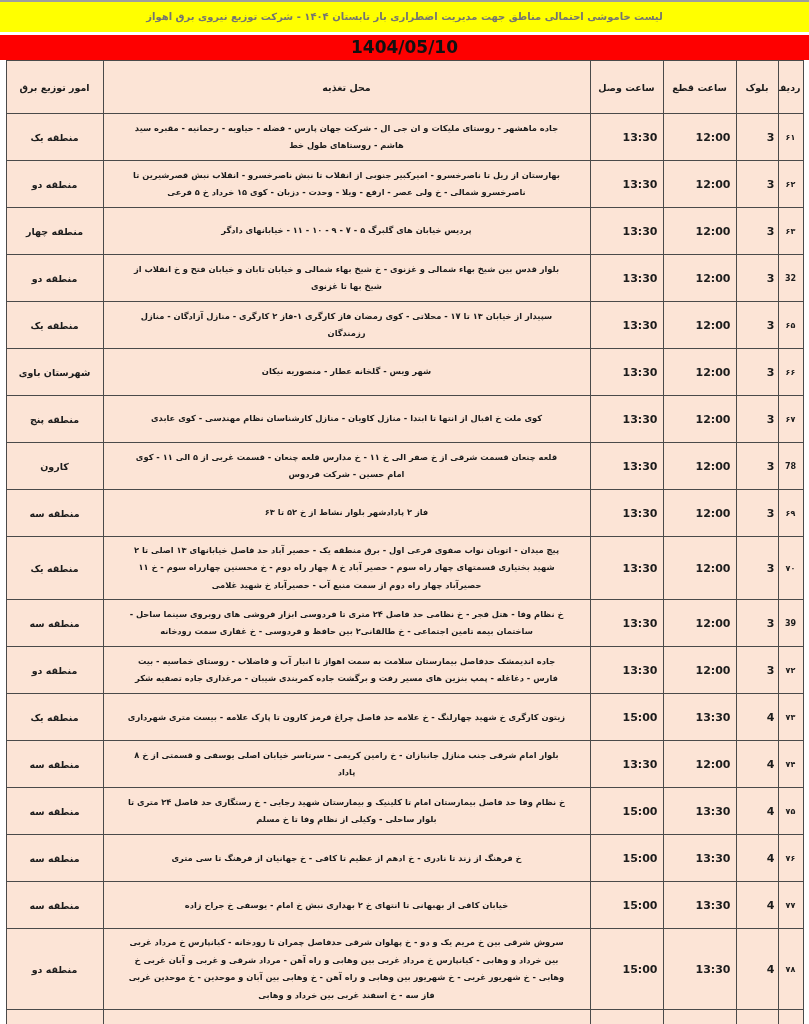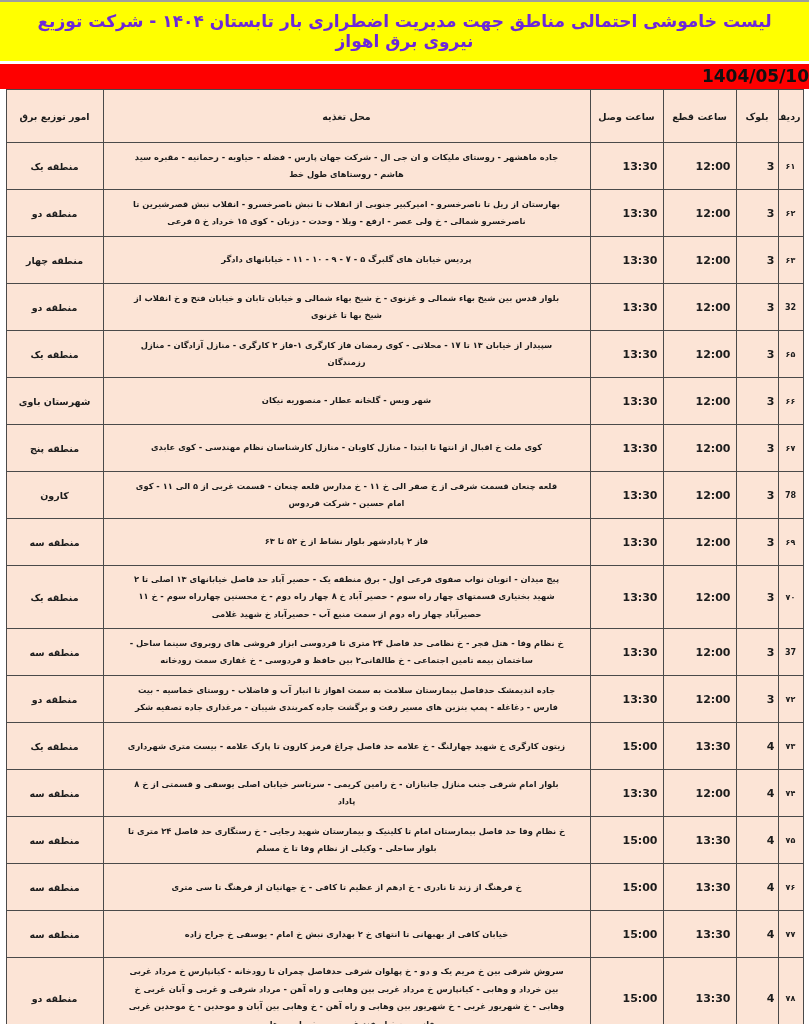--- a/index.html
+++ b/index.html
@@ -12,29 +12,29 @@
     width: 809px;
     height: 1024px;
     overflow: hidden;
     box-sizing: border-box;
     border-top: 2px solid #9e9e9e;
   }
   .title-bar {
     background: #ffff00;
     text-align: center;
     font-weight: bold;
-    font-size: 17px;
-    color: #6d28d9;
+    font-size: 10px;
+    color: #737373;
     padding: 9px 10px 10px;
     box-sizing: border-box;
   }
   .date-bar {
     background: #fe0000;
     margin-top: 3px;
-    text-align: right;
+    text-align: center;
     font-weight: bold;
     font-size: 17px;
     color: #111111;
     padding: 2px 0 3px;
     direction: ltr;
   }
   table.outage {
     width: 797px;
     margin: 0 auto;
     border-collapse: collapse;
@@ -203,21 +203,21 @@
   <tr>
     <td class="cell-radif">۷۰</td>
     <td class="cell-block">3</td>
     <td class="cell-time">12:00</td>
     <td class="cell-time">13:30</td>
     <td class="cell-location">پیچ میدان - اتوبان نواب صفوی فرعی اول - برق منطقه یک - حصیر آباد حد فاصل خیابانهای ۱۳ اصلی تا ۲ شهید بختیاری قسمتهای چهار راه سوم - حصیر آباد خ ۸ چهار راه دوم - خ محسنین چهارراه سوم - خ ۱۱ حصیرآباد چهار راه دوم از سمت منبع آب - حصیرآباد خ شهید غلامی</td>
     <td class="cell-area">منطقه یک</td>
   </tr>
 
   <tr>
-    <td class="cell-radif">37</td>
+    <td class="cell-radif">39</td>
     <td class="cell-block">3</td>
     <td class="cell-time">12:00</td>
     <td class="cell-time">13:30</td>
     <td class="cell-location">خ نظام وفا - هتل فجر - خ نظامی حد فاصل ۲۴ متری تا فردوسی ابزار فروشی های روبروی سینما ساحل - ساختمان بیمه تامین اجتماعی - خ طالقانی۲ بین حافظ و فردوسی - خ غفاری سمت رودخانه</td>
     <td class="cell-area">منطقه سه</td>
   </tr>
 
   <tr>
     <td class="cell-radif">۷۲</td>
     <td class="cell-block">3</td>

